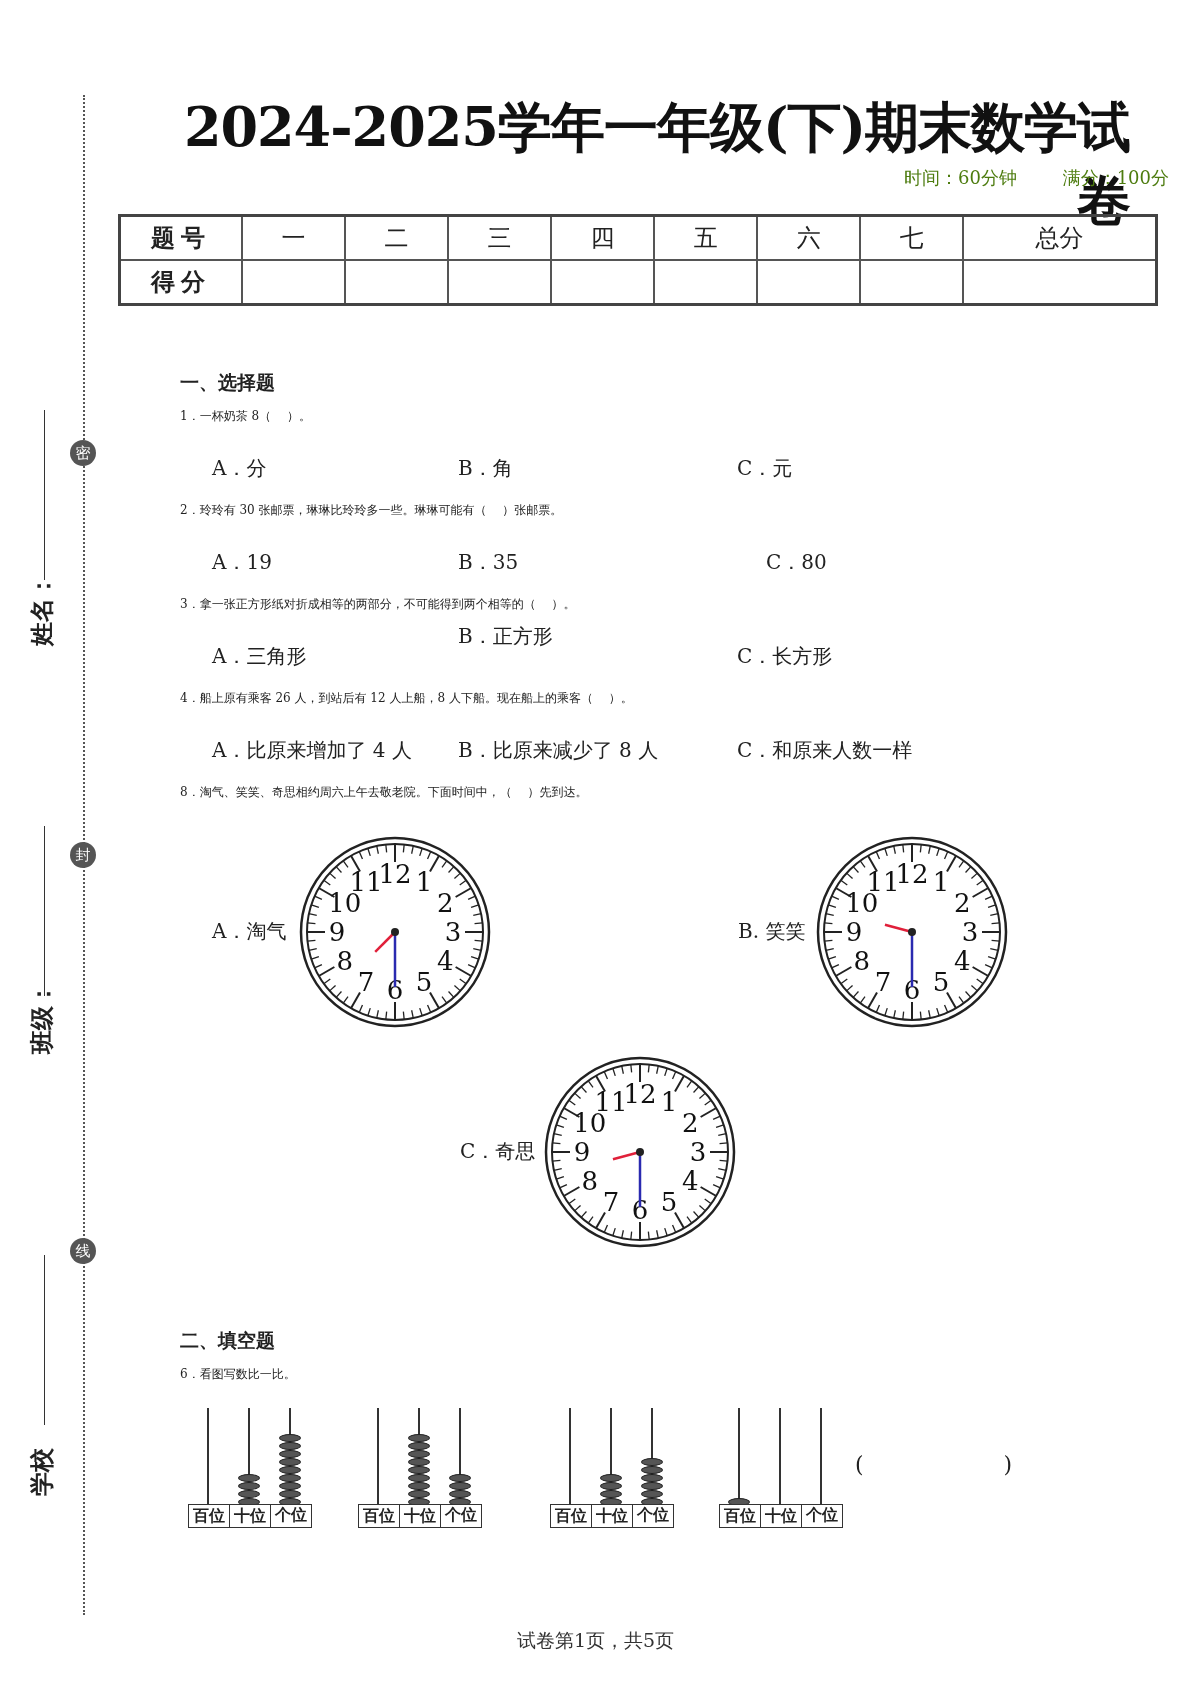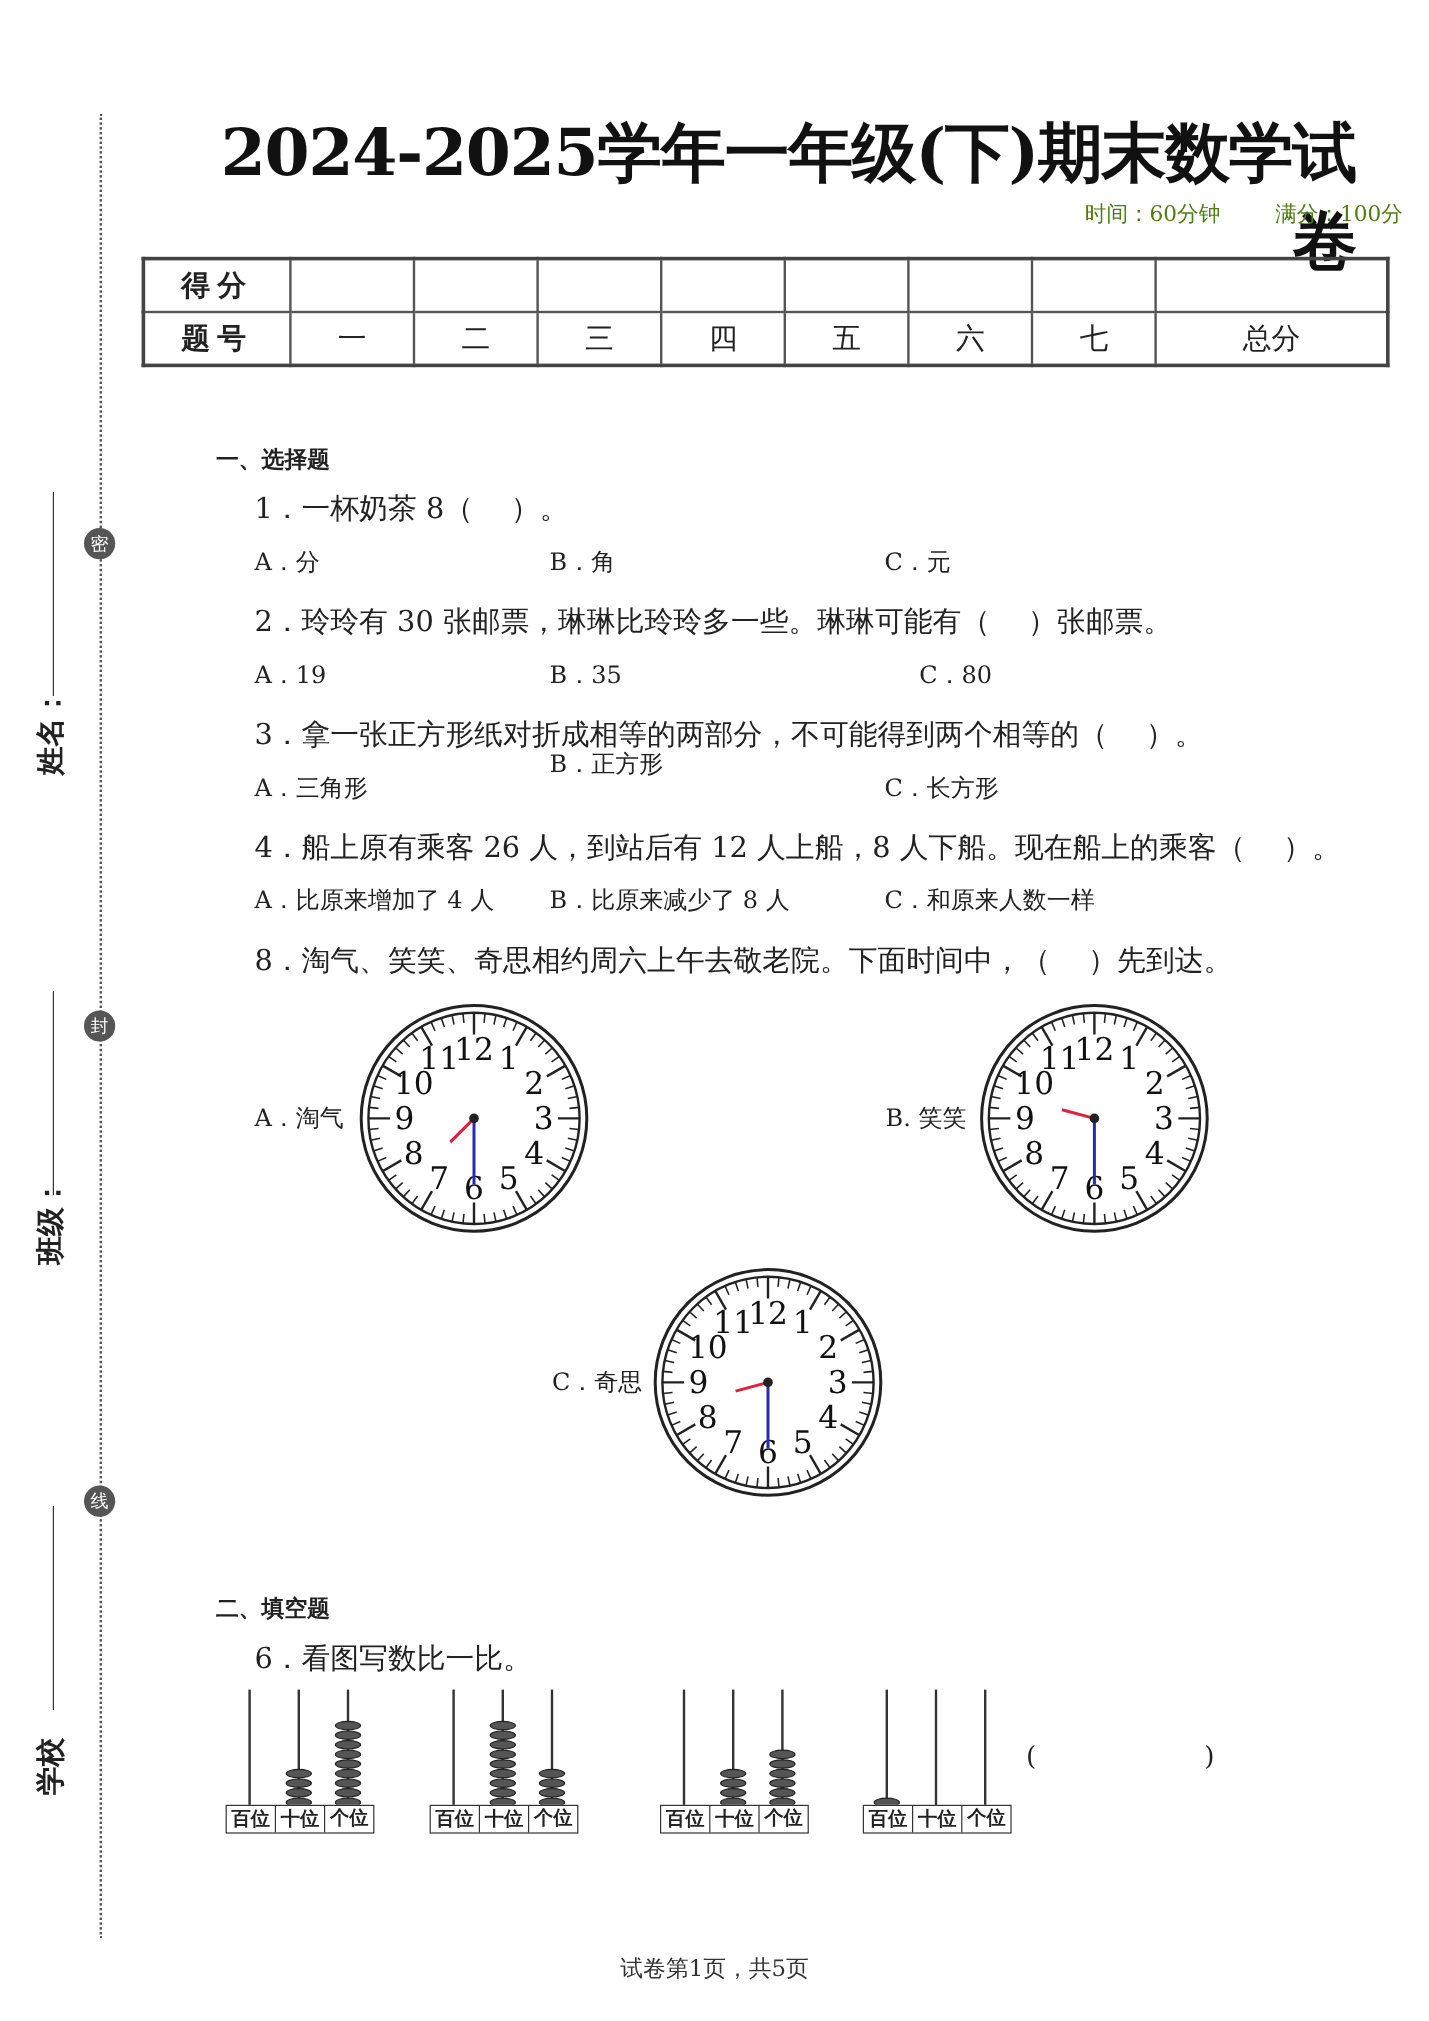--- a/index.html
+++ b/index.html
@@ -23,21 +23,21 @@
   .meta { position: absolute; top: 166px; right: 22px; font-size: 18px; color: #4d7c0f; }
   .meta span { margin-left: 40px; }
   
   table.score { position: absolute; left: 118px; top: 214px; width: 1040px; border-collapse: collapse;
                 border: 3px solid #444; font-family: "DejaVu Sans", sans-serif; }
   table.score td { border: 2px solid #555; height: 40px; text-align: center; font-size: 24px; color: #222; }
   table.score td.hd { width: 118px; font-weight: bold; letter-spacing: 6px; }
   
   .section { position: absolute; left: 180px; font-size: 19px; font-weight: bold;
              font-family: "DejaVu Sans", sans-serif; }
-  .q { position: absolute; left: 180px; font-size: 24px; white-space: nowrap; margin-left: 32px; }
+  .q { position: absolute; left: 180px; font-size: 12px; white-space: nowrap; }
   .opt { position: absolute; font-size: 20px; white-space: nowrap; }
   .clock-label { position: absolute; font-size: 20px; white-space: nowrap; }
   .footer { position: absolute; left: 0; width: 1191px; top: 1628px; text-align: center;
             font-size: 19px; color: #333; }
   .abacus { position: absolute; }
   .ab-label { position: absolute; bottom: 0; left: 0; display: flex; border: 1.5px solid #333; background:#fff; }
   .ab-label span { width: 40px; height: 22px; font-size: 16px; line-height: 22px; text-align: center;
                    border-right: 1.5px solid #333; font-family: "DejaVu Sans", sans-serif; font-weight: bold; }
   .ab-label span:last-child { border-right: none; font-family: Liberation Mono, monospace; }
   .answer-paren { position: absolute; font-size: 22px; white-space: pre; }
@@ -59,40 +59,40 @@
 
 <div class="title">2024-2025学年一年级(下)期末数学试卷</div>
 <div class="meta">
   <span>时间：60分钟</span>
   <span>满分：100分</span>
 </div>
 
 <table class="score">
   <tbody>
       <tr>
-    <td class="hd">得分</td>
-    <td></td>
-    <td></td>
-    <td></td>
-    <td></td>
-    <td></td>
-    <td></td>
-    <td></td>
-    <td></td>
-  </tr>
-  <tr>
     <td class="hd">题号</td>
     <td>一</td>
     <td>二</td>
     <td>三</td>
     <td>四</td>
     <td>五</td>
     <td>六</td>
     <td>七</td>
     <td>总分</td>
+  </tr>
+  <tr>
+    <td class="hd">得分</td>
+    <td></td>
+    <td></td>
+    <td></td>
+    <td></td>
+    <td></td>
+    <td></td>
+    <td></td>
+    <td></td>
   </tr>
 </tbody>
   </table>
 
 <div class="section" style="top:370px">一、选择题</div>
 
 <div class="q" style="top:408px">1．一杯奶茶 8（　 ）。</div>
 <div class="opt" style="left:212px;top:455px">A．分</div>
 <div class="opt" style="left:458px;top:455px">B．角</div>
 <div class="opt" style="left:737px;top:455px">C．元</div>

